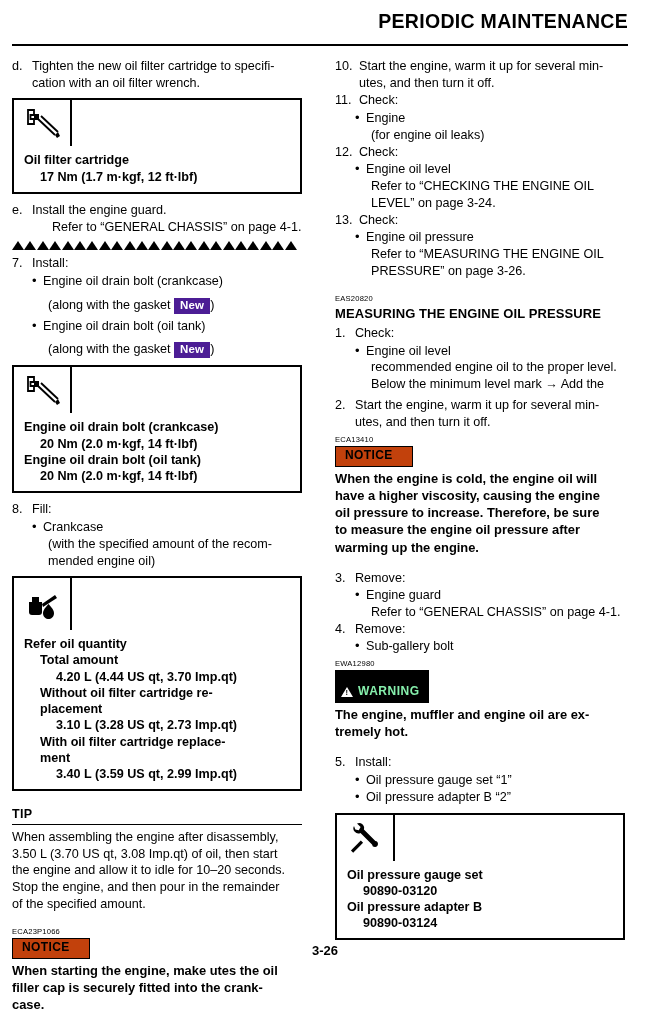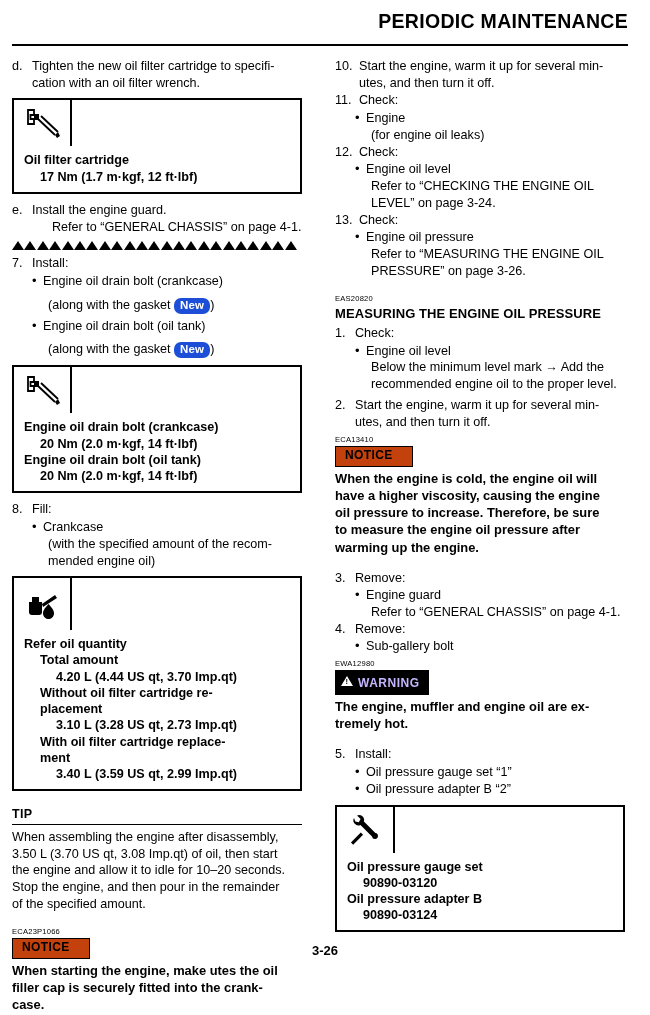--- a/index.html
+++ b/index.html
@@ -123,29 +123,28 @@
     height: 0;
     border-left: 6.2px solid transparent;
     border-right: 6.2px solid transparent;
     border-bottom: 9.5px solid #000;
     margin-right: 0.4px;
   }
 
   
   .newtag {
     display: inline-block;
-    background: #1d4ed8;
+    background: #4c1d95;
     color: #fff;
     font-weight: bold;
     font-size: 11.5px;
     padding: 1px 6px 2px 6px;
     line-height: 1.12;
     vertical-align: baseline;
     letter-spacing: 0.2px;
-    border-radius: 7px;
   }
 
   
   .tip-label {
     font-weight: bold;
     font-size: 12.5px;
     letter-spacing: 0.3px;
   }
   .tip-rule {
     border-top: 1.6px solid #000;
@@ -173,25 +172,26 @@
   }
   .notice-text {
     font-weight: bold;
     font-size: 12.9px;
     line-height: 1.32;
   }
 
   
   .warning-box {
     display: inline-flex;
+    align-items: center;
     background: #000;
-    color: #c4b5fd;
+    color: #86efac;
     font-weight: bold;
     font-size: 12px;
-    padding: 6px 9px 3px 6px;
+    padding: 14px 9px 3px 6px;
     letter-spacing: 0.5px;
     margin-bottom: 3px;
   }
   .warning-box .wtri {
     display: inline-block;
     width: 0; height: 0;
     border-left: 6px solid transparent;
     border-right: 6px solid transparent;
     border-bottom: 10px solid #fff;
     position: relative;
@@ -465,22 +465,22 @@
 
     
     <div class="item">
       <div class="marker">1.</div>
       <div class="body">Check:</div>
     </div>
     <div class="bullet-row">
       <div class="dot">•</div>
       <div class="txt">Engine oil level</div>
     </div>
+    <div class="indent-2">recommended engine oil to the proper level.</div>
     <div class="indent-2">Below the minimum level mark → Add the</div>
-    <div class="indent-2">recommended engine oil to the proper level.</div>
 
     <div class="spacer-4"></div>
 
     
     <div class="item">
       <div class="marker">2.</div>
       <div class="body">
         <div>Start the engine, warm it up for several min-</div>
         <div>utes, and then turn it off.</div>
       </div>

